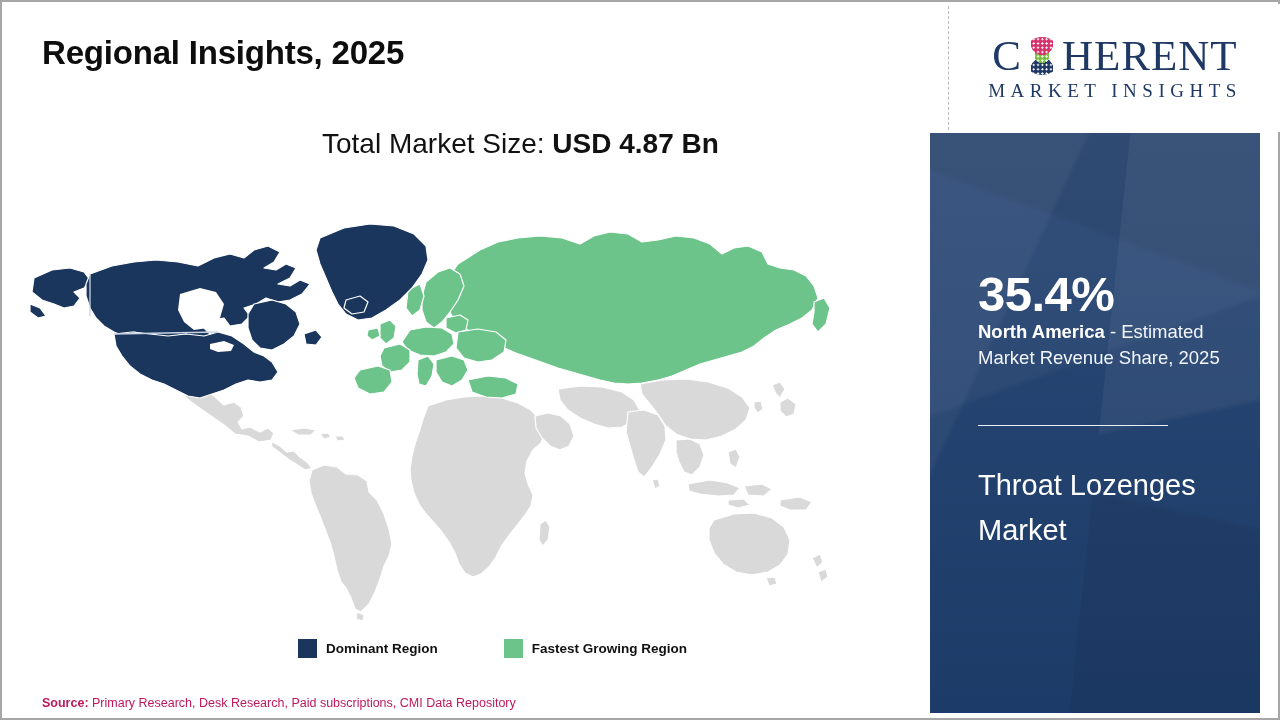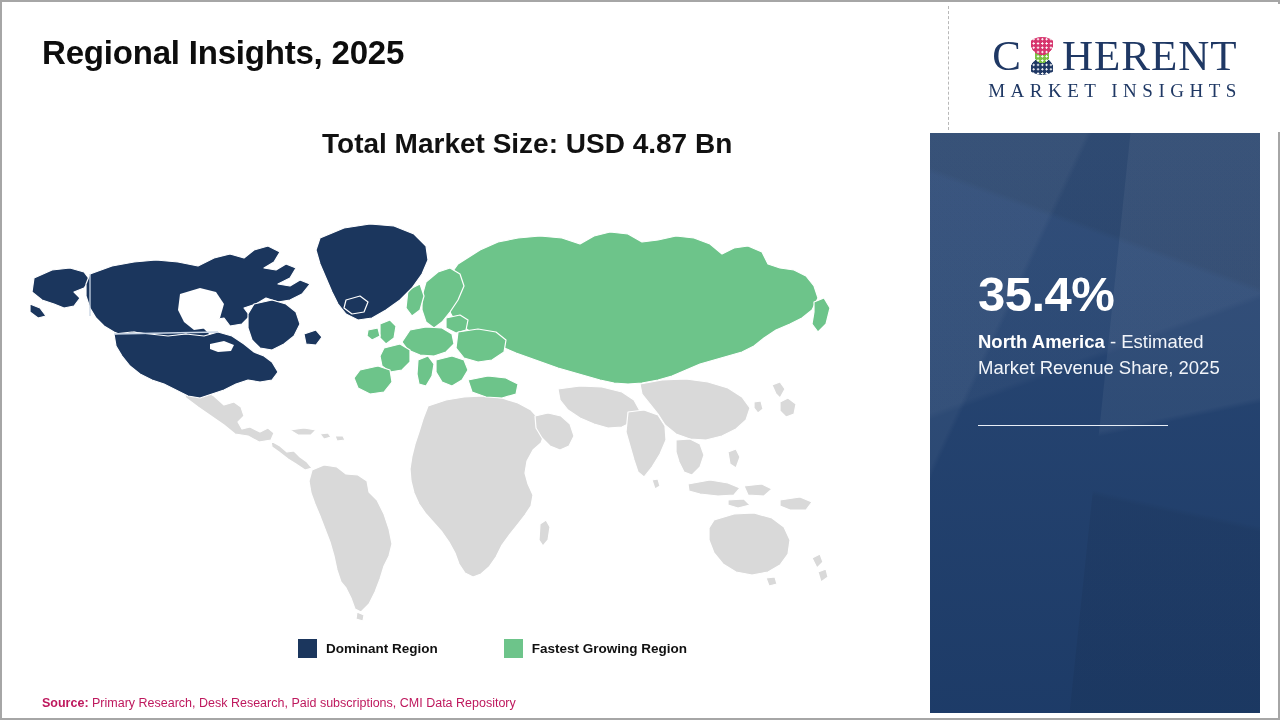--- a/index.html
+++ b/index.html
@@ -22,21 +22,21 @@
   .page-title{
     position:absolute;left:40px;top:32px;
     font-size:33px;font-weight:bold;color:#0d0d0d;
     letter-spacing:-0.2px;white-space:nowrap;
   }
 
   .market-size{
     position:absolute;left:320px;top:126px;
     font-size:28px;color:#111111;white-space:nowrap;
   }
-  .market-size .lbl{font-weight:700;}
+  .market-size .lbl{font-weight:400;}
   .market-size .val{font-weight:bold;}
 
   
   .map-wrap{position:absolute;left:26px;top:182px;width:810px;height:440px;}
   .map-wrap svg{width:100%;height:100%;display:block;}
 
   
   .legend{
     position:absolute;left:296px;top:637px;
     display:flex;align-items:flex-start;gap:66px;
@@ -114,21 +114,21 @@
       linear-gradient(12deg, rgba(0,0,0,0.06) 0 35%, rgba(0,0,0,0) 36%);
     transform:skewX(-6deg);
   }
 
   .stat-block{position:absolute;left:48px;top:137px;width:262px;}
   .stat-value{
     font-size:49px;font-weight:bold;color:#ffffff;line-height:1;
     letter-spacing:-0.5px;
   }
   .stat-desc{
-    margin-top:10px;font-size:18.5px;color:#f2f5fa;line-height:1.42;
+    margin-top:0;font-size:18.5px;color:#f2f5fa;line-height:1.42;
   }
   .stat-desc .region{font-weight:bold;color:#ffffff;}
   .stat-rule{
     position:absolute;left:48px;top:292px;width:190px;height:0;
     border-top:1.5px solid #e8eef6;
   }
   .market-name{
     position:absolute;left:48px;top:330px;width:240px;
     font-size:29px;color:#ffffff;line-height:1.55;font-weight:400;
   }
@@ -299,15 +299,16 @@
 
     <div class="stat-block">
       <div class="stat-value">35.4%</div>
       <div class="stat-desc">
         <span class="region">North America</span><span> - Estimated Market Revenue Share, 2025</span>
       </div>
     </div>
 
     <div class="stat-rule"></div>
 
+    <div class="market-name">Throat Lozenges Market</div>
   </div>
 
 </div>
 
 </body></html>

